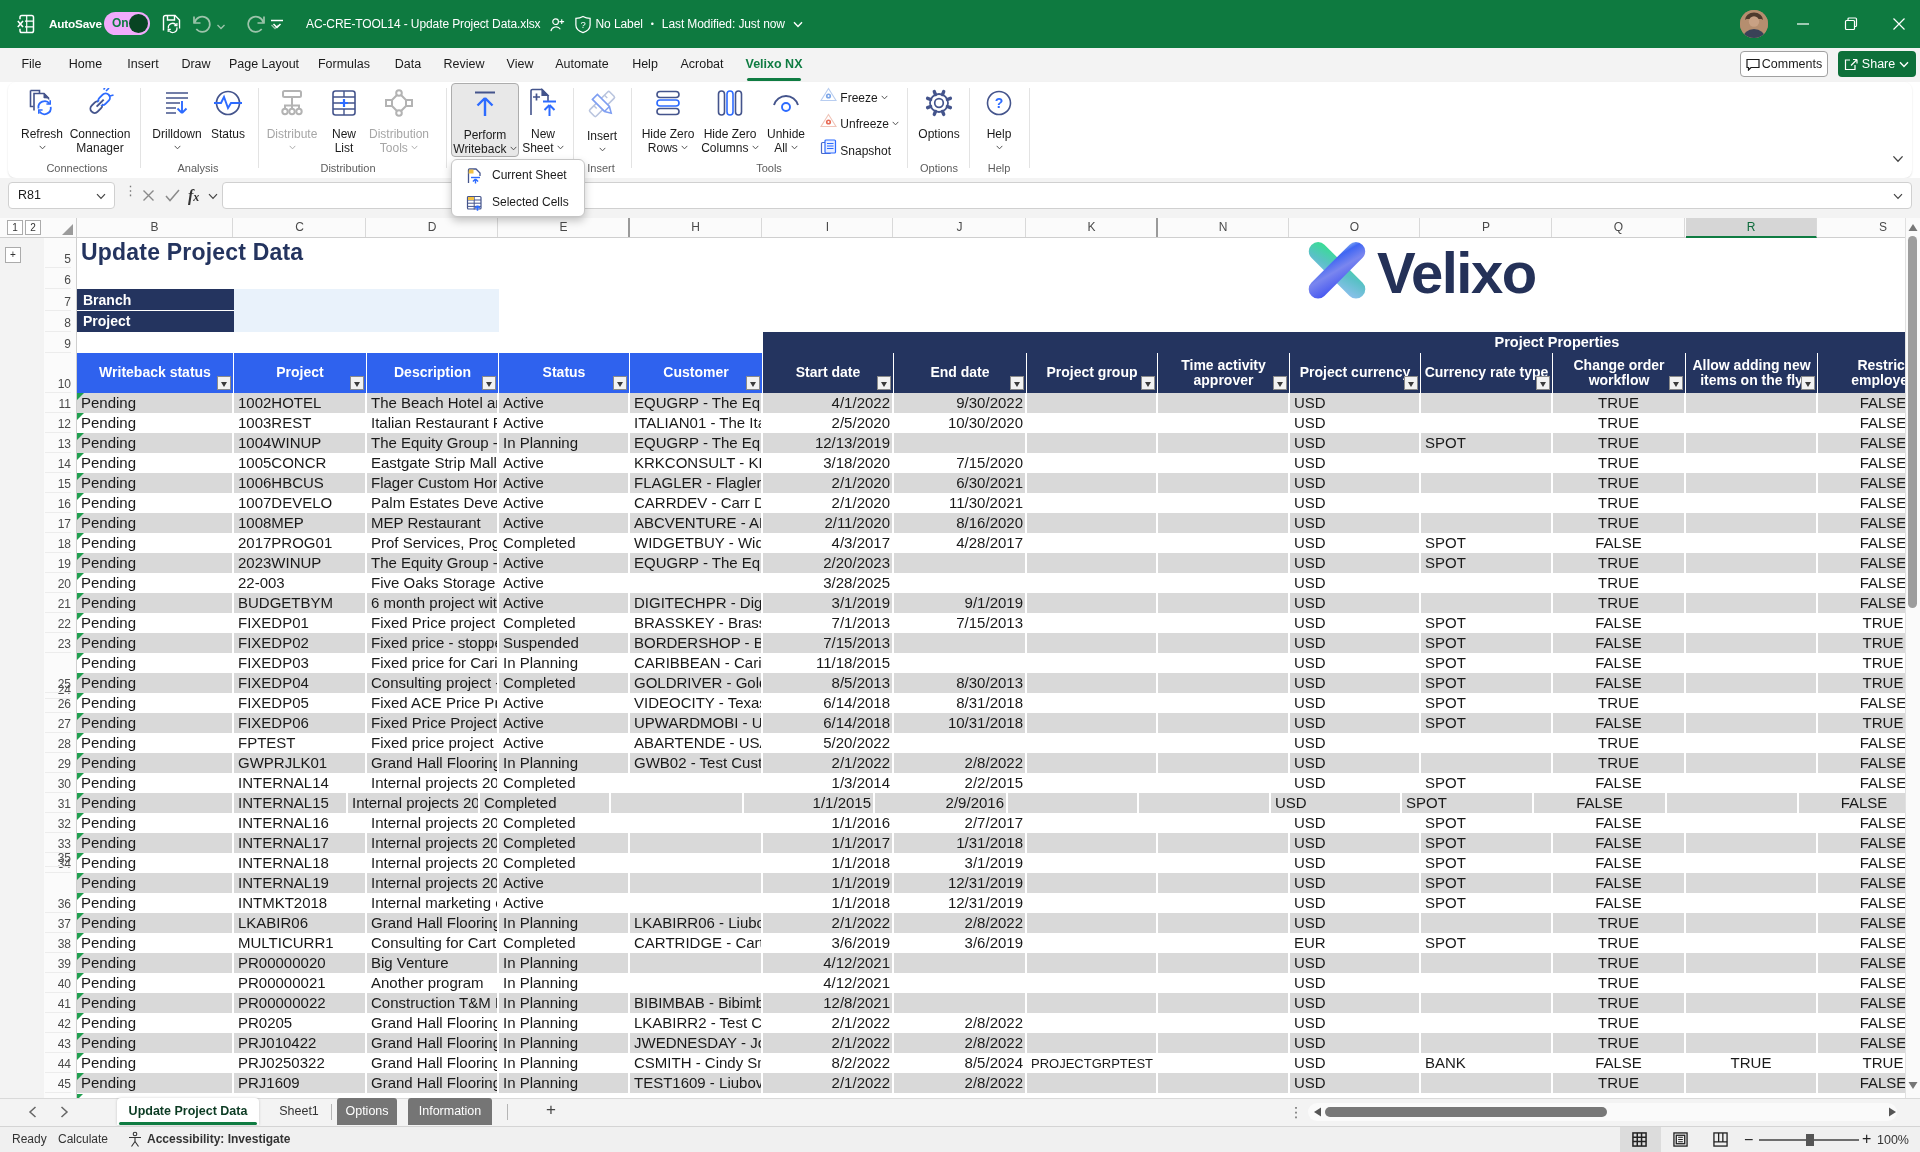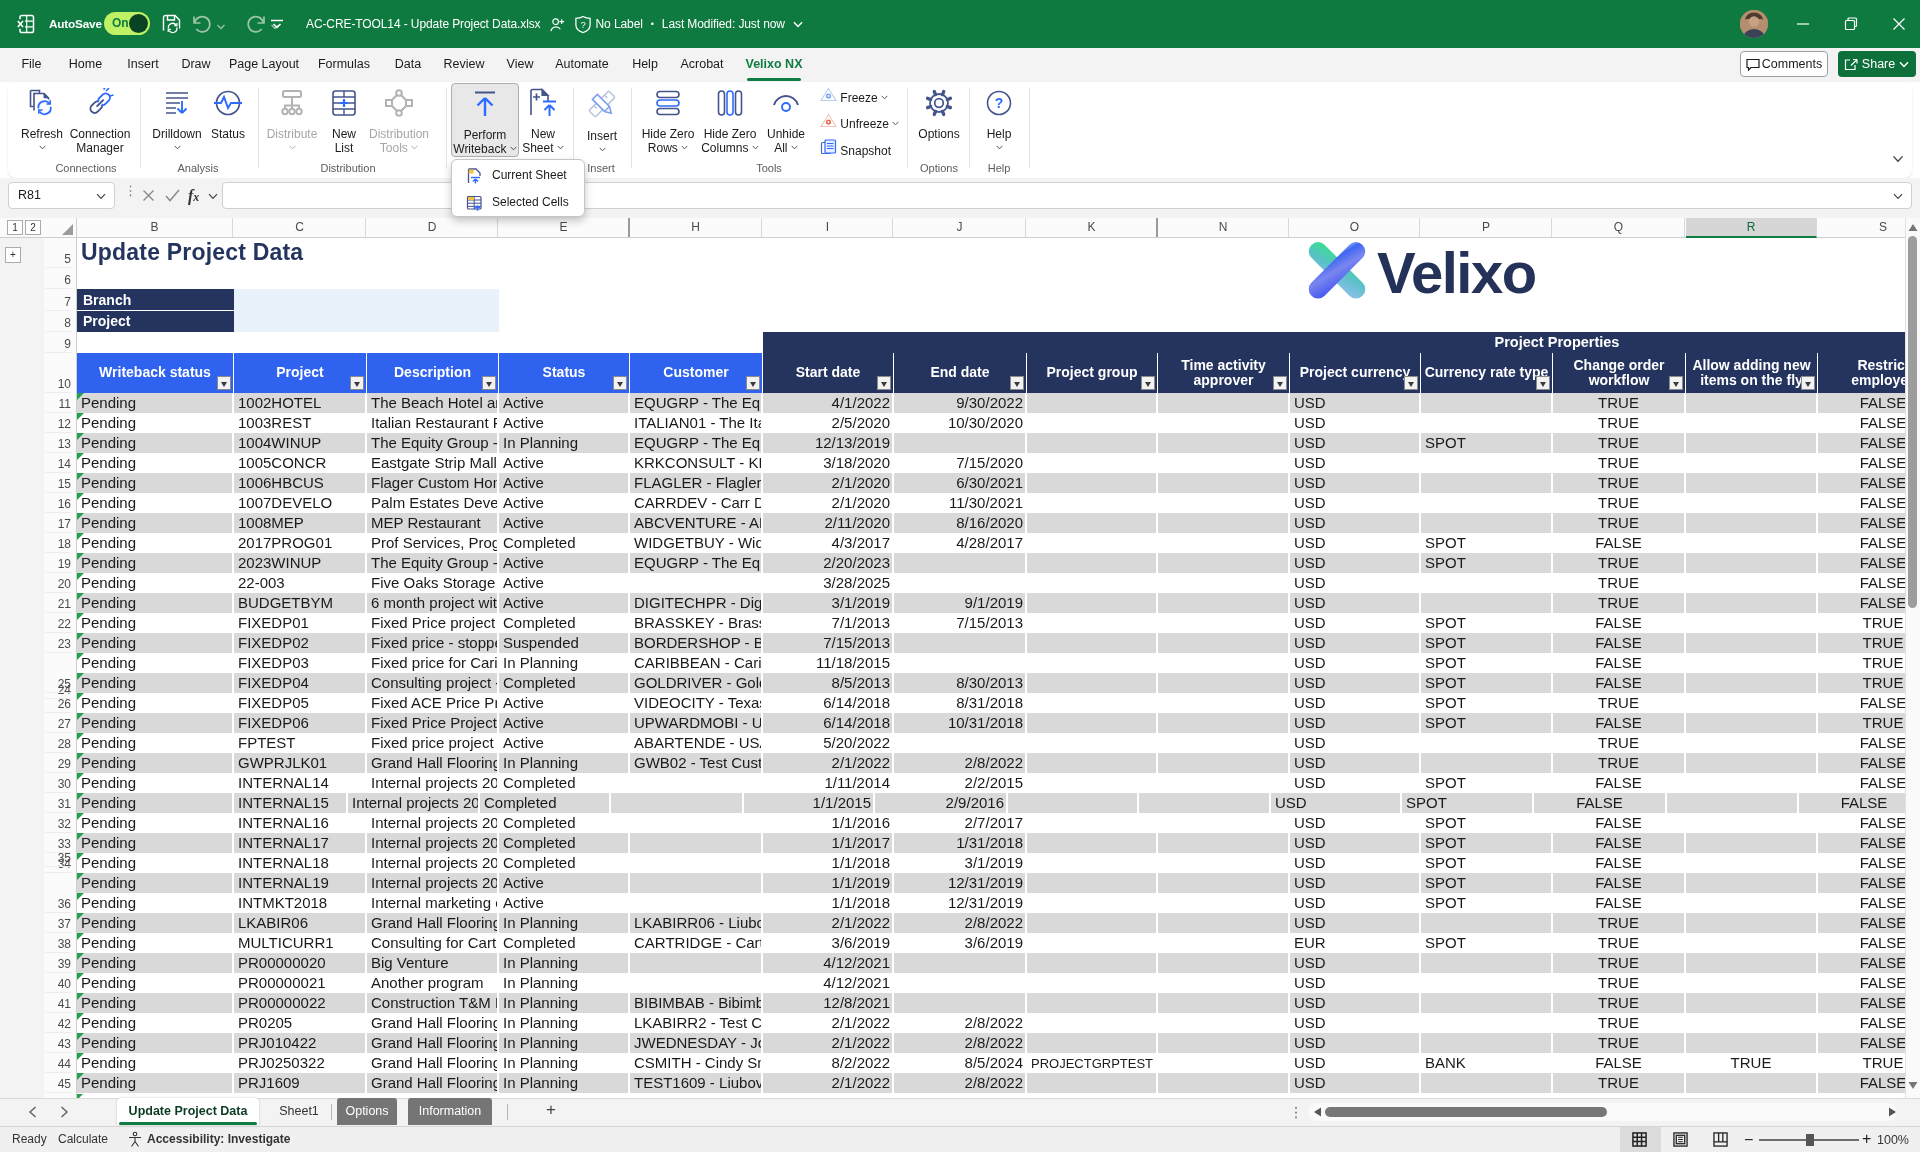--- a/index.html
+++ b/index.html
@@ -1,20 +1,20 @@
 <!DOCTYPE html>
 <html><head><meta charset="utf-8"><style>
 *{margin:0;padding:0;box-sizing:border-box}
 html,body{width:1920px;height:1152px;overflow:hidden}
 body{font-family:"Liberation Sans",sans-serif;position:relative;background:#fff;-webkit-font-smoothing:antialiased}
 .ab{position:absolute}
 
 #title{left:0;top:0;width:1920px;height:48px;background:#0e7a40}
 #autosave{left:49px;top:17px;color:#fff;font-size:11.8px;font-weight:700;letter-spacing:-.2px}
-#aspill{left:104px;top:12px;width:46px;height:23px;background:#bef264;border-radius:12px}
+#aspill{left:104px;top:12px;width:46px;height:23px;background:#f0abfc;border-radius:12px}
 #aspill span{position:absolute;left:8px;top:4px;color:#0e7a40;font-size:12px;font-weight:700}
 #aspill i{position:absolute;right:2px;top:2px;width:19px;height:19px;border-radius:50%;background:#084423}
 #doctitle{left:306px;top:0;height:48px;display:flex;align-items:center;gap:8px;color:#fff;font-size:12px;letter-spacing:-.1px}
 #search{left:807px;top:9px;width:366px;height:30px;background:#d8e5dc;border:1px solid #bcd2c2;border-radius:4px}
 #search span{position:absolute;left:48px;top:6px;font-size:13px;color:#25342c}
 #avatar{left:1740px;top:10px;width:28px;height:28px;border-radius:50%;background:#a98063;overflow:hidden}
 
 #tabrow{left:0;top:48px;width:1920px;height:34px;background:#f3f3f3}
 .rtab{position:absolute;top:48px;height:34px;line-height:33px;font-size:12.5px;color:#1b1b1b;text-align:center}
 .rtab.act{color:#0f7c42;font-weight:700}
@@ -179,21 +179,21 @@
   </svg>
 <div id="ribbon" class="ab">
 <div class="rsep" style="left:132px"></div>
 <div class="rsep" style="left:250px"></div>
 <div class="rsep" style="left:438px"></div>
 <div class="rsep" style="left:565px"></div>
 <div class="rsep" style="left:623px"></div>
 <div class="rsep" style="left:899px"></div>
 <div class="rsep" style="left:961px"></div>
 <div class="rsep" style="left:1021px"></div>
-<div class="glabel" style="left:18px">Connections</div>
+<div class="glabel" style="left:9px">Connections</div>
 <div class="glabel" style="left:130px">Analysis</div>
 <div class="glabel" style="left:280px">Distribution</div>
 <div class="glabel" style="left:533px">Insert</div>
 <div class="glabel" style="left:701px">Tools</div>
 <div class="glabel" style="left:871px">Options</div>
 <div class="glabel" style="left:931px">Help</div>
 <div class="rbtn" style="left:7px;width:54px;top:2px"><span class="ic"><svg width="30" height="30" viewBox="0 0 30 30" fill="none">
           <path d="M3.5 2.5 h9 v3 M3.5 2.5 v16 h3" stroke="#44548c" stroke-width="1.6"></path>
           <path d="M7 22.5 V5.5 h10 l4.5 4.5 v2" stroke="#44548c" stroke-width="1.6"></path>
           <path d="M17 5.5 v4.5 h4.5z" fill="#44548c" stroke="#44548c" stroke-width="1"></path>
@@ -823,21 +823,21 @@
       <div class="c ac" style="width:133px">TRUE</div>
       <div class="c ac" style="width:132px"></div>
       <div class="c ac" style="width:132px">FALSE</div>
     </div>
 <div class="dr" style="top:555px">
       <div class="c al pend" style="width:157px">Pending</div>
       <div class="c al" style="width:133px">INTERNAL14</div>
       <div class="c al" style="width:132px">Internal projects 2014</div>
       <div class="c al" style="width:131px">Completed</div>
       <div class="c al" style="width:133px"></div>
-      <div class="c ar" style="width:131px">1/11/2014</div>
+      <div class="c ar" style="width:131px">1/3/2014</div>
       <div class="c ar" style="width:133px">2/2/2015</div>
       <div class="c al" style="width:131px"></div>
       <div class="c al" style="width:132px"></div>
       <div class="c al" style="width:131px">USD</div>
       <div class="c al" style="width:132px">SPOT</div>
       <div class="c ac" style="width:133px">FALSE</div>
       <div class="c ac" style="width:132px"></div>
       <div class="c ac" style="width:132px">FALSE</div>
     </div>
 <div class="dr sh" style="top:575px">

